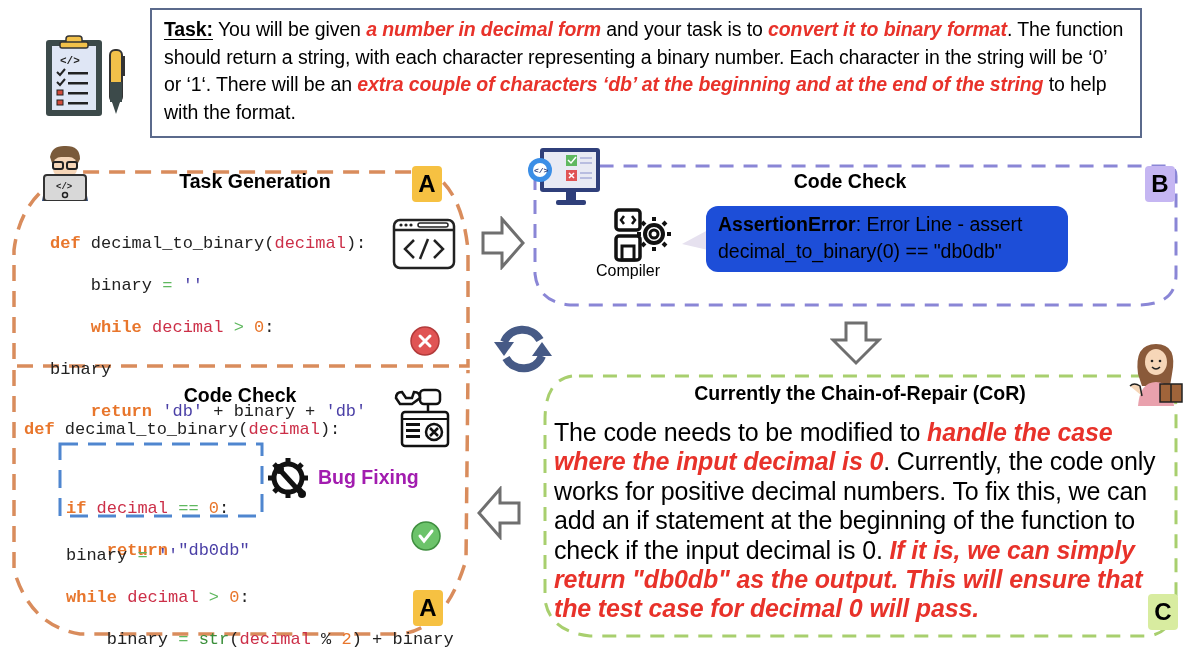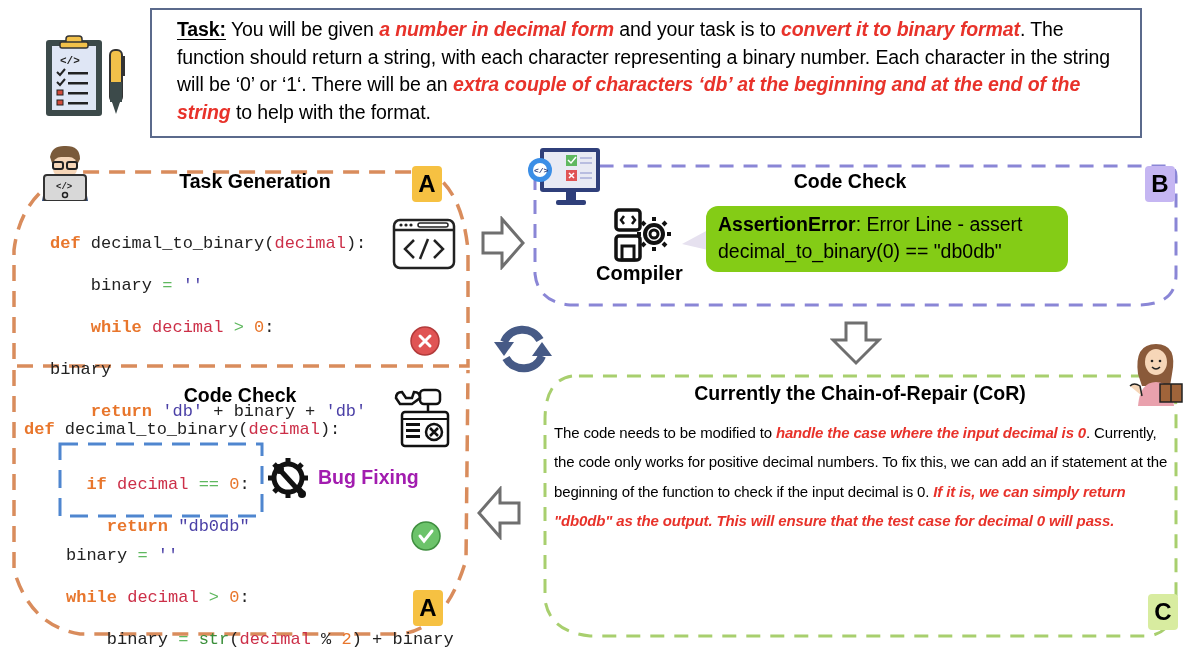--- a/index.html
+++ b/index.html
@@ -5,21 +5,21 @@
   * { box-sizing: border-box; margin: 0; padding: 0; }
   html, body { width: 1190px; height: 648px; background: #ffffff; overflow: hidden; }
   body { position: relative; font-family: "Liberation Sans", sans-serif; color: #000; }
 
   .abs { position: absolute; }
 
   
   #task-box {
     left: 150px; top: 8px; width: 992px; height: 130px;
     border: 2.5px solid #5b6a8c;
-    padding: 6px 12px 0 25px;
+    padding: 6px 12px 0 12px;
     font-size: 19.5px; line-height: 27.5px; letter-spacing: -0.1px;
   }
   #task-box .lbl { font-weight: bold; text-decoration: underline; text-underline-offset: 3px; }
   .em-red { color: #e8322a; font-weight: bold; font-style: italic; }
 
   
   .dash-svg { position: absolute; overflow: visible; }
 
   .title { position: absolute; font-weight: bold; font-size: 19.5px; text-align: center; white-space: nowrap; }
 
@@ -37,32 +37,32 @@
   }
   .kw { color: #e8762c; font-weight: bold; }
   .var { color: #cc2f48; }
   .op { color: #5fb85f; }
   .num { color: #e8762c; }
   .fn { color: #3a8f3a; }
   .str { color: #4a3fa6; }
 
   .bubble {
     position: absolute; left: 706px; top: 206px; width: 362px; height: 66px;
-    background: #84cc16; border-radius: 12px;
+    background: #1d4ed8; border-radius: 12px;
     font-size: 19.5px; line-height: 27px; padding: 5px 10px 0 12px;
   }
   .bubble .bold { font-weight: bold; }
 
   .cor-text {
     position: absolute; left: 554px; top: 418px; width: 620px;
-    font-size: 15px; line-height: 29.4px; letter-spacing: -0.15px;
+    font-size: 25px; line-height: 29.4px; letter-spacing: -0.15px;
   }
 
   .bug-label { position: absolute; left: 318px; top: 466px; font-weight: bold; font-size: 19.5px; color: #a21caf; }
-  .compiler-label { position: absolute; left: 596px; top: 262px; font-weight: bold; font-size: 20px; }
+  .compiler-label { position: absolute; left: 596px; top: 262px; font-weight: normal; font-size: 16px; }
 </style>
 </head>
 <body>
 
 <div class="abs" style="left:44px;top:34px;width:90px;height:86px;">
   <svg width="90" height="86" viewBox="0 0 90 86">
     <rect x="2" y="6" width="56" height="76" rx="3" fill="#3c4a4a"></rect>
     <rect x="8" y="12" width="44" height="64" fill="#dfe6f5"></rect>
     <rect x="22" y="2" width="16" height="10" rx="3" fill="#f2c14a" stroke="#333" stroke-width="1.5"></rect>
     <rect x="16" y="8" width="28" height="6" rx="2" fill="#f2c14a" stroke="#333" stroke-width="1.5"></rect>
@@ -238,21 +238,21 @@
       <rect x="14" y="41" width="14" height="3" fill="#111"></rect>
       <rect x="14" y="47" width="14" height="3" fill="#111"></rect>
     <circle cx="42" cy="44" r="8" fill="none" stroke="#111" stroke-width="2.5"></circle>
     <path d="M38 40 L46 48 M46 40 L38 48" stroke="#111" stroke-width="2.5"></path>
   </svg>
 </div>
 <div class="code" style="left:24px;top:419px;"><span class="kw">def</span> decimal_to_binary(<span class="var">decimal</span>):</div>
 <svg class="dash-svg" style="left:0;top:0;" width="1190" height="648">
   <rect x="60" y="444" width="202" height="72" fill="none" stroke="#4f86cf" stroke-width="3" stroke-dasharray="18 10"></rect>
 </svg>
-<div class="code" style="left:66px;top:453px;text-align:right;">
+<div class="code" style="left:66px;top:477px;">
 <div><span class="kw">if</span> <span class="var">decimal</span> <span class="op">==</span> <span class="num">0</span>:</div>
 <div>    <span class="kw">return</span> <span class="str">"db0db"</span></div>
 </div>
 <div class="abs" style="left:266px;top:456px;width:46px;height:46px;">
   <svg width="46" height="46" viewBox="0 0 46 46">
     <circle cx="22" cy="22" r="14" fill="none" stroke="#111" stroke-width="5"></circle>
     <path d="M22 2 v6 M22 36 v6 M2 22 h6 M36 22 h6 M8 8 l4 4 M32 32 l4 4 M36 8 l-4 4 M8 36 l4 -4" stroke="#111" stroke-width="5"></path>
     <path d="M14 14 L34 36" stroke="#111" stroke-width="5"></path>
     <circle cx="13" cy="13" r="5" fill="#111"></circle>
     <circle cx="36" cy="38" r="4" fill="#111"></circle>

